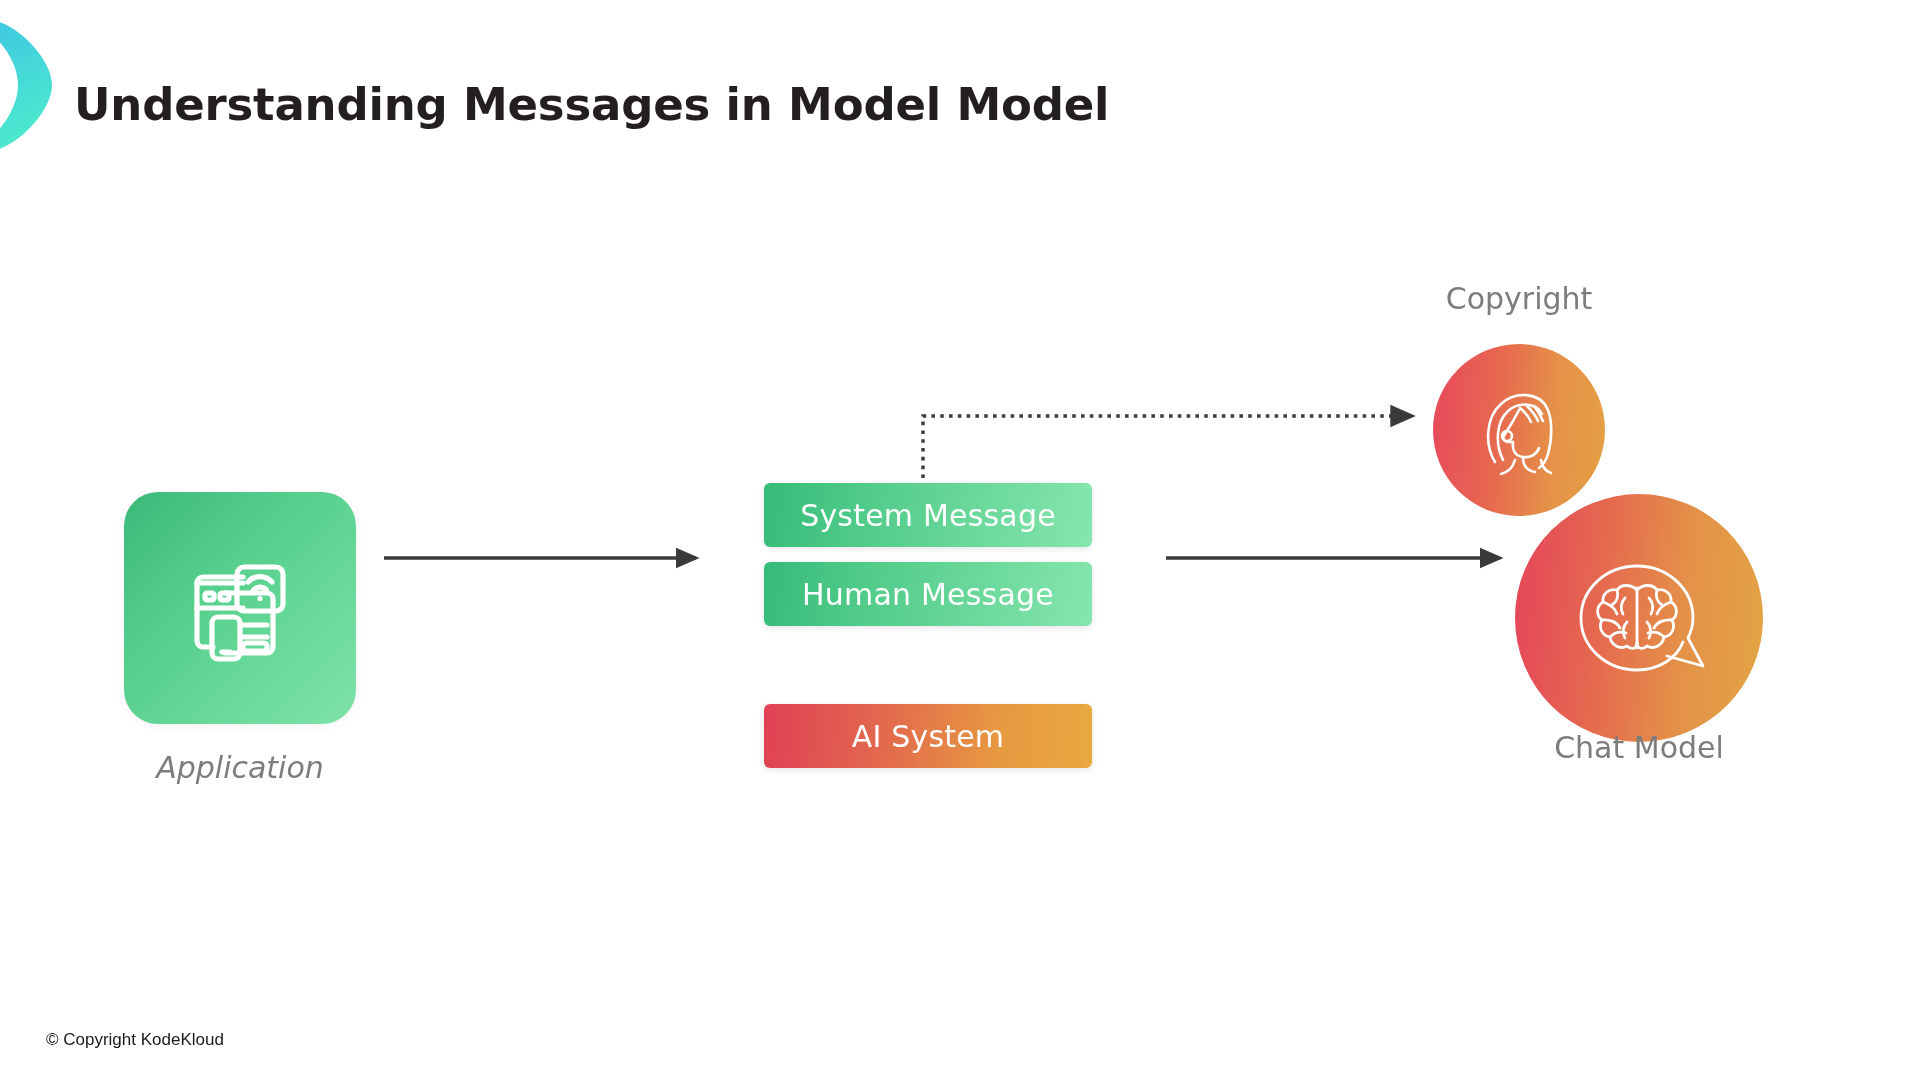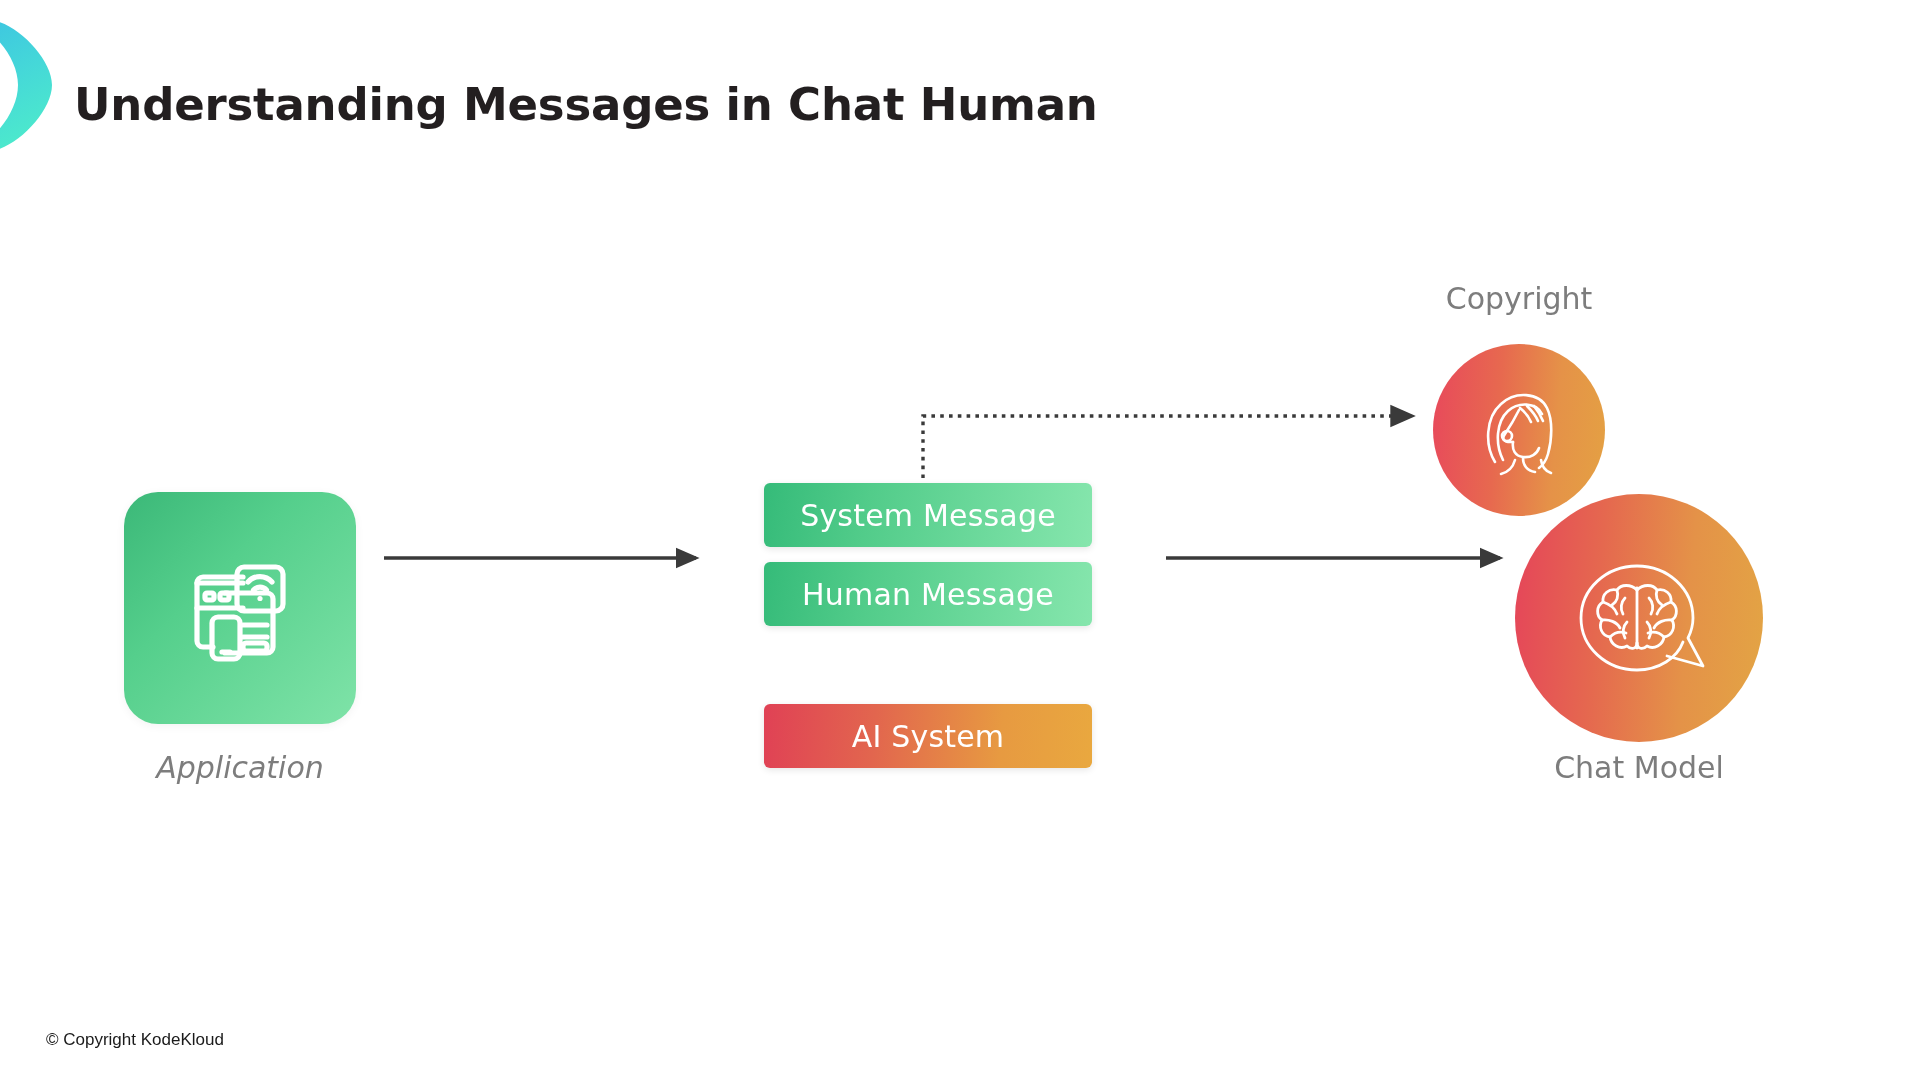--- a/index.html
+++ b/index.html
@@ -122,21 +122,21 @@
   }
   .circle-chatmodel {
     left: 1515px;
     top: 494px;
     width: 248px;
     height: 248px;
     background: linear-gradient(95deg, #e5445a 0%, #e5684f 34%, #e49248 68%, #e3a544 100%);
   }
   .caption-chatmodel {
     left: 1512px;
-    top: 750px;
+    top: 730px;
     width: 254px;
   }
 
   
   .connectors {
     position: absolute;
     left: 0;
     top: 0;
     width: 1920px;
     height: 1080px;
@@ -163,21 +163,21 @@
       <linearGradient id="gBrand" x1="0" y1="0" x2="0.35" y2="1">
         <stop offset="0%" stop-color="#3cc3e2"></stop>
         <stop offset="55%" stop-color="#45d8d8"></stop>
         <stop offset="100%" stop-color="#4ce8cd"></stop>
       </linearGradient>
     </defs>
     <path d="M2 2 L22 2 C48 2, 86 40, 86 67 C86 94, 48 133, 22 133 L2 133 C28 124, 52 94, 52 67 C52 40, 28 11, 2 2 Z" fill="url(#gBrand)"></path>
   </svg>
 </div>
 
-<div class="slide-title">Understanding Messages in Chat Human</div>
+<div class="slide-title">Understanding Messages in Model Model</div>
 
 <div class="app-tile">
   <span>
     <svg width="118" height="118" viewBox="0 0 118 118" fill="none" stroke="#ffffff" stroke-width="5.2" stroke-linecap="round" stroke-linejoin="round">
 
       <path d="M16 34 h46 M16 34 a6 6 0 0 1 6-6 h40"></path>
       <path d="M16 34 v58 a6 6 0 0 0 6 6 h10"></path>
       <rect x="24" y="44" width="9" height="7" rx="2"></rect>
       <rect x="39" y="44" width="9" height="7" rx="2"></rect>
       <path d="M16 59 h46"></path>

